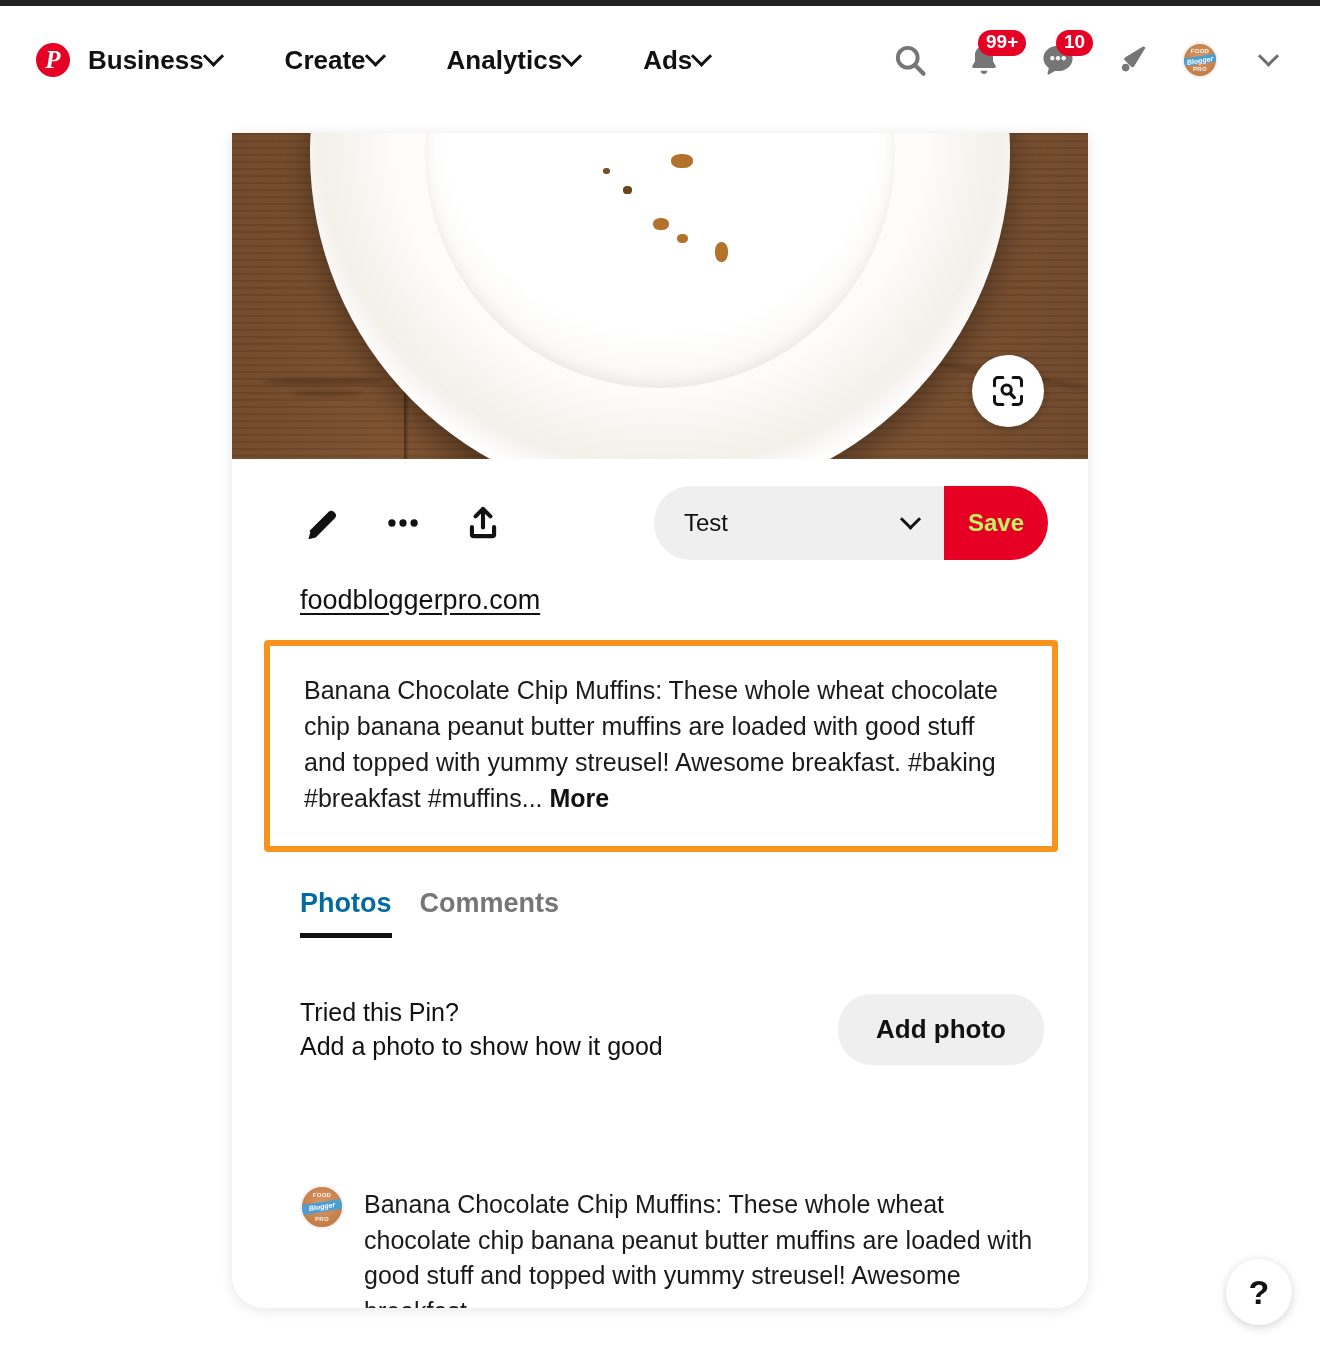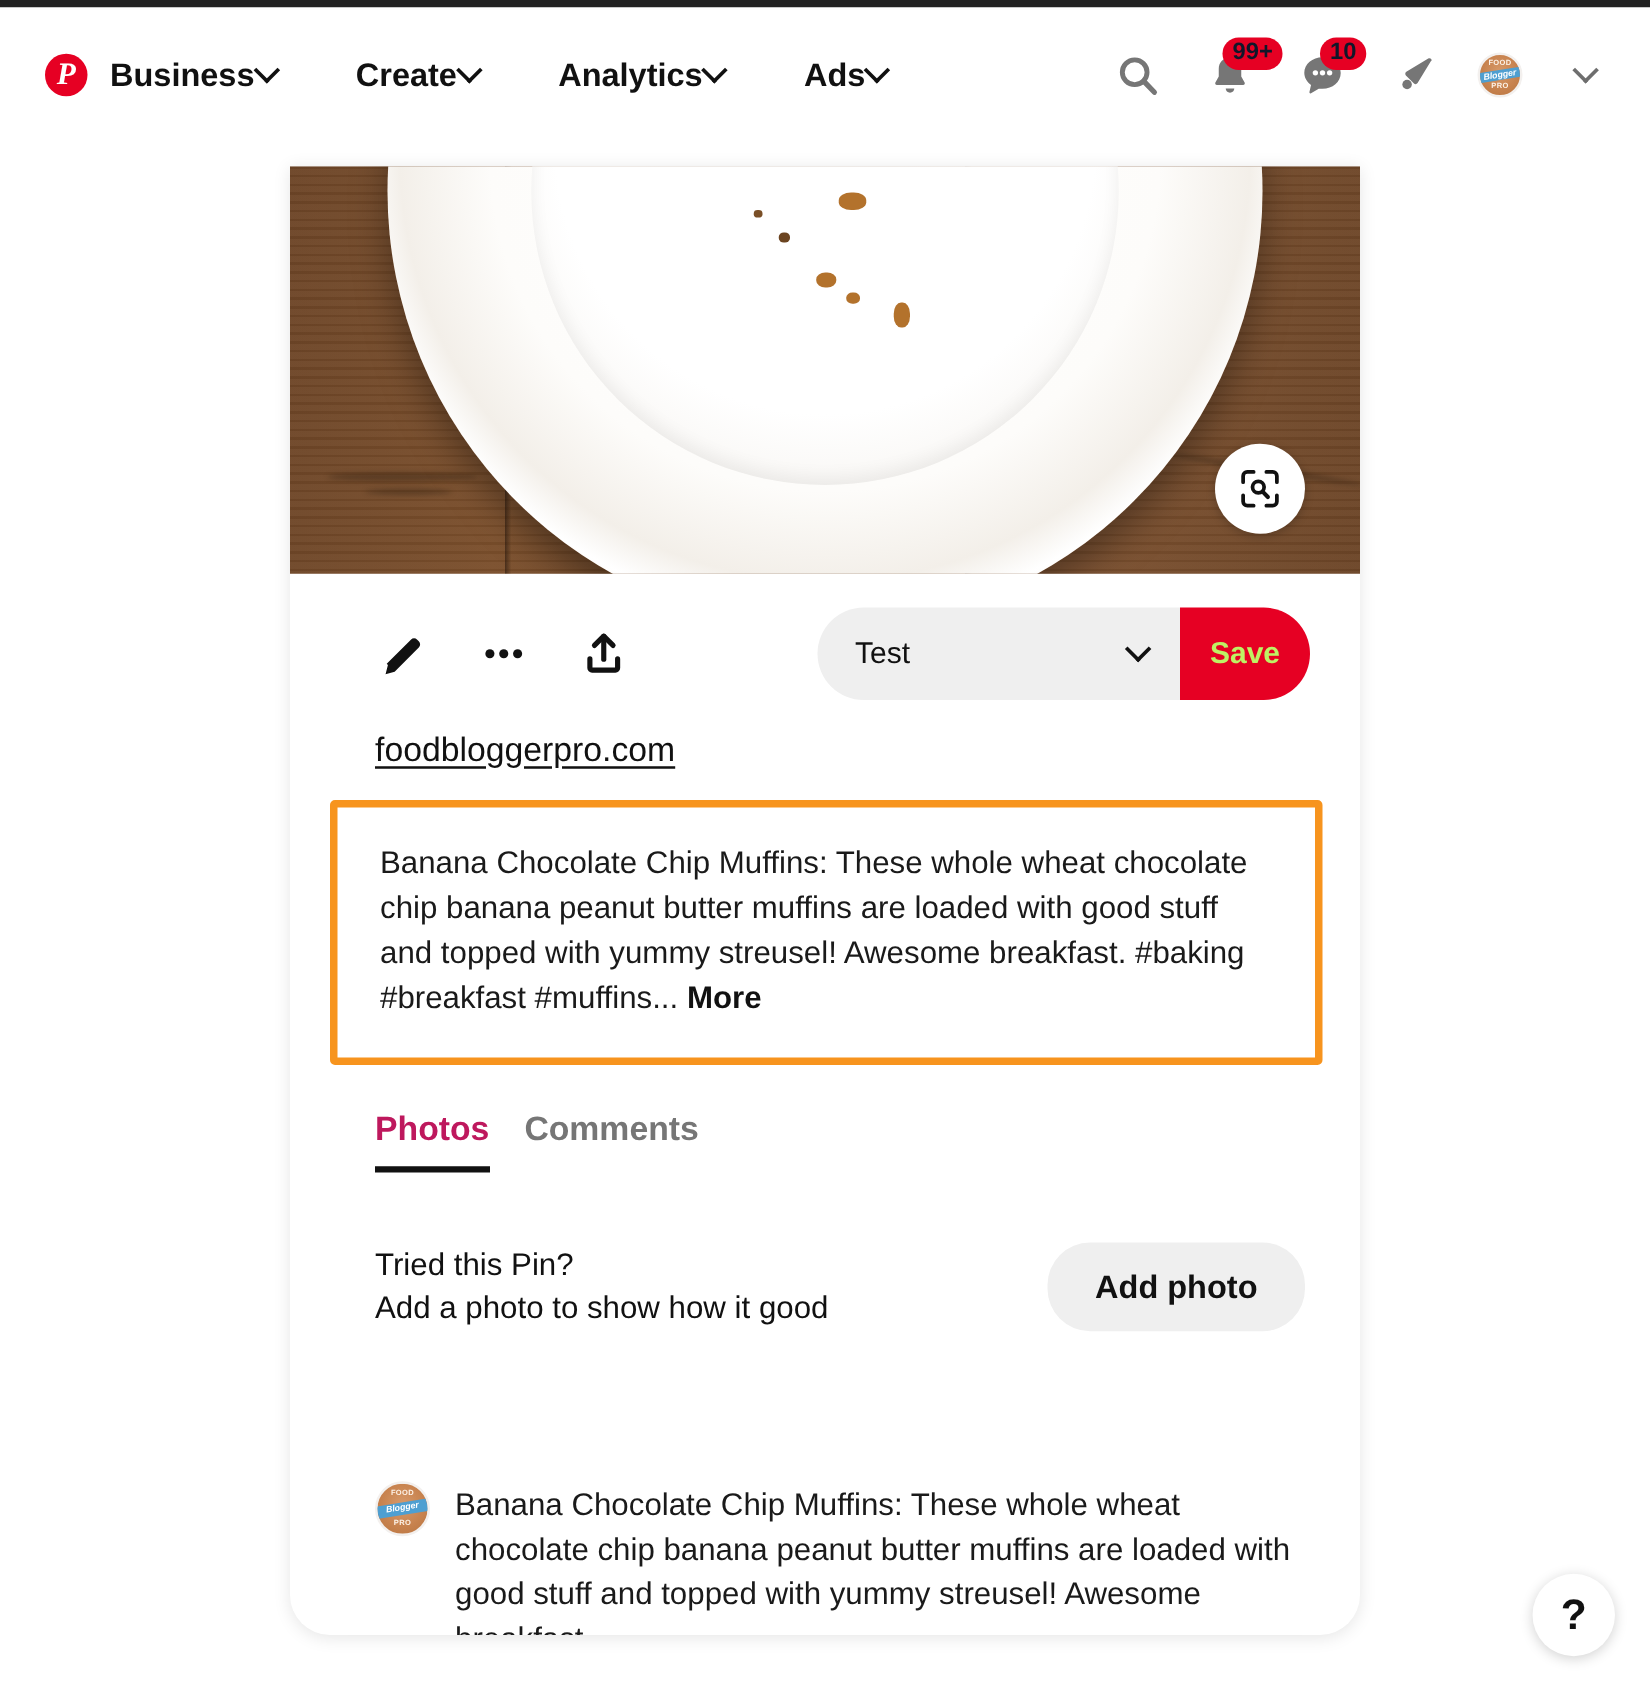--- a/index.html
+++ b/index.html
@@ -88,21 +88,21 @@
     width: 48px; height: 48px;
     display: flex; align-items: center; justify-content: center;
     cursor: pointer;
   }
 
   .badge {
     position: absolute;
     top: -6px;
     left: 18px;
     background: #e60023;
-    color: #0f172a;
+    color: #ffffff;
     font-size: 19px;
     font-weight: bold;
     border-radius: 14px;
     padding: 1px 8px 3px 8px;
     line-height: 1.15;
     z-index: 3;
     white-space: nowrap;
   }
   .badge.small { left: 22px; }
 
@@ -321,21 +321,21 @@
   }
   .tab {
     font-size: 27px;
     font-weight: bold;
     color: #767676;
     padding-bottom: 14px;
     cursor: pointer;
     border-bottom: 5px solid transparent;
   }
   .tab.active {
-    color: #be185d;
+    color: #0369a1;
     border-bottom-color: #111111;
     text-align: right;
   }
 
   
   .tried {
     display: flex;
     align-items: center;
     margin: 56px 44px 0 68px;
   }

